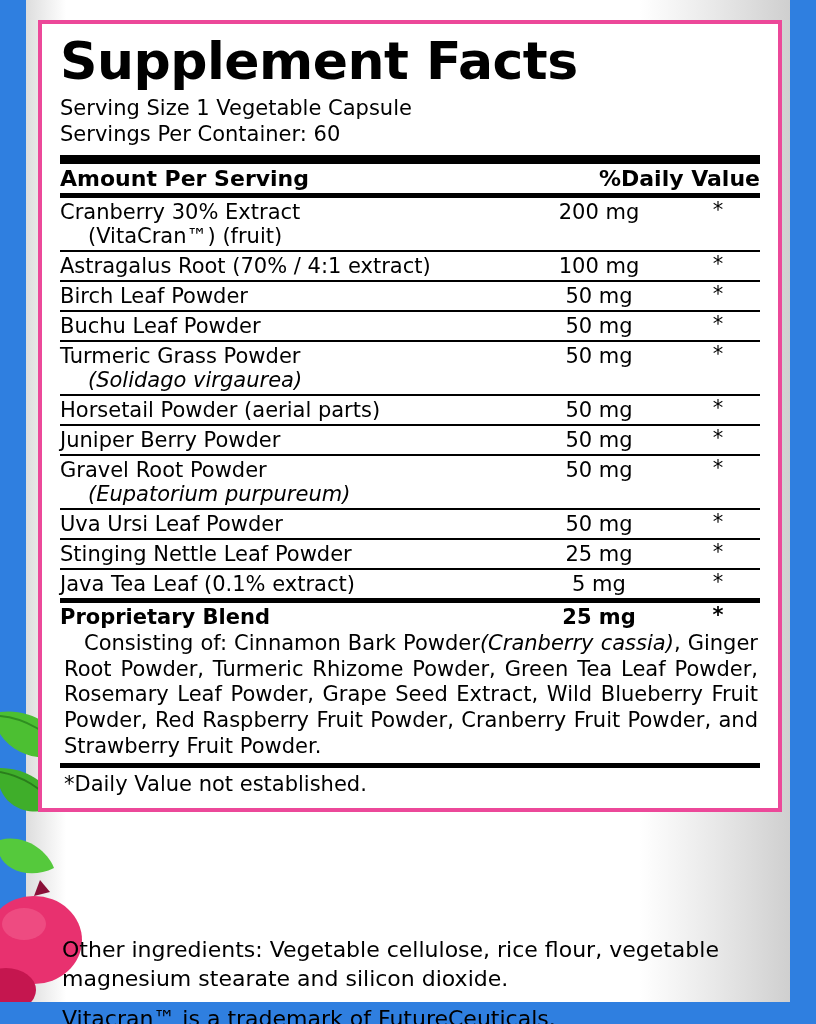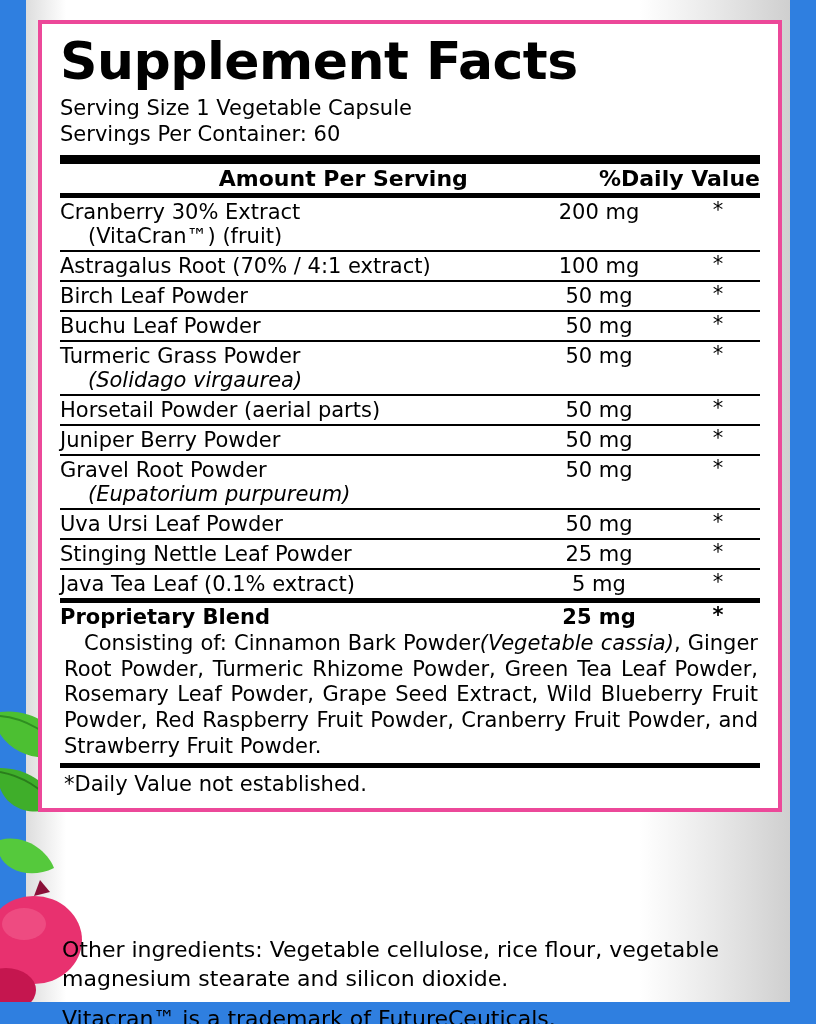--- a/index.html
+++ b/index.html
@@ -121,21 +121,21 @@
   }
   .col-amt {
     width: 22%;
     text-align: center;
     white-space: nowrap;
   }
   .col-dv {
     width: 12%;
     text-align: center;
   }
-  .hdr-row .col-name { text-align: right; }
+  .hdr-row .col-name { text-align: left; }
   .hdr-dv {
     text-align: right;
     padding-right: 4px;
   }
   .sub {
     display: block;
     padding-left: 28px;
   }
   .ital { font-style: italic; }
   .star {
@@ -313,21 +313,21 @@
         <tbody>
           <tr class="blend-title-row">
             <td class="col-name">Proprietary Blend</td>
             <td class="col-amt">25 mg</td>
             <td class="col-dv star">*</td>
           </tr>
         </tbody>
       </table>
 
       <div class="blend-body">
-        <span class="lead">Consisting of:  Cinnamon Bark Powder</span><span class="ital">(Vegetable cassia)</span><span>, Ginger Root Powder, Turmeric Rhizome Powder, Green Tea Leaf Powder, Rosemary Leaf Powder, Grape Seed Extract, Wild Blueberry Fruit Powder, Red Raspberry Fruit Powder, Cranberry Fruit Powder, and Strawberry Fruit Powder.</span>
+        <span class="lead">Consisting of:  Cinnamon Bark Powder</span><span class="ital">(Cranberry cassia)</span><span>, Ginger Root Powder, Turmeric Rhizome Powder, Green Tea Leaf Powder, Rosemary Leaf Powder, Grape Seed Extract, Wild Blueberry Fruit Powder, Red Raspberry Fruit Powder, Cranberry Fruit Powder, and Strawberry Fruit Powder.</span>
       </div>
 
       <div class="rule-medium"></div>
 
       <div class="footnote">*Daily Value not established.</div>
     </div>
   </div>
 
   <div class="other">
     <p>Other ingredients:  Vegetable cellulose, rice flour, vegetable magnesium stearate and silicon dioxide.</p>

